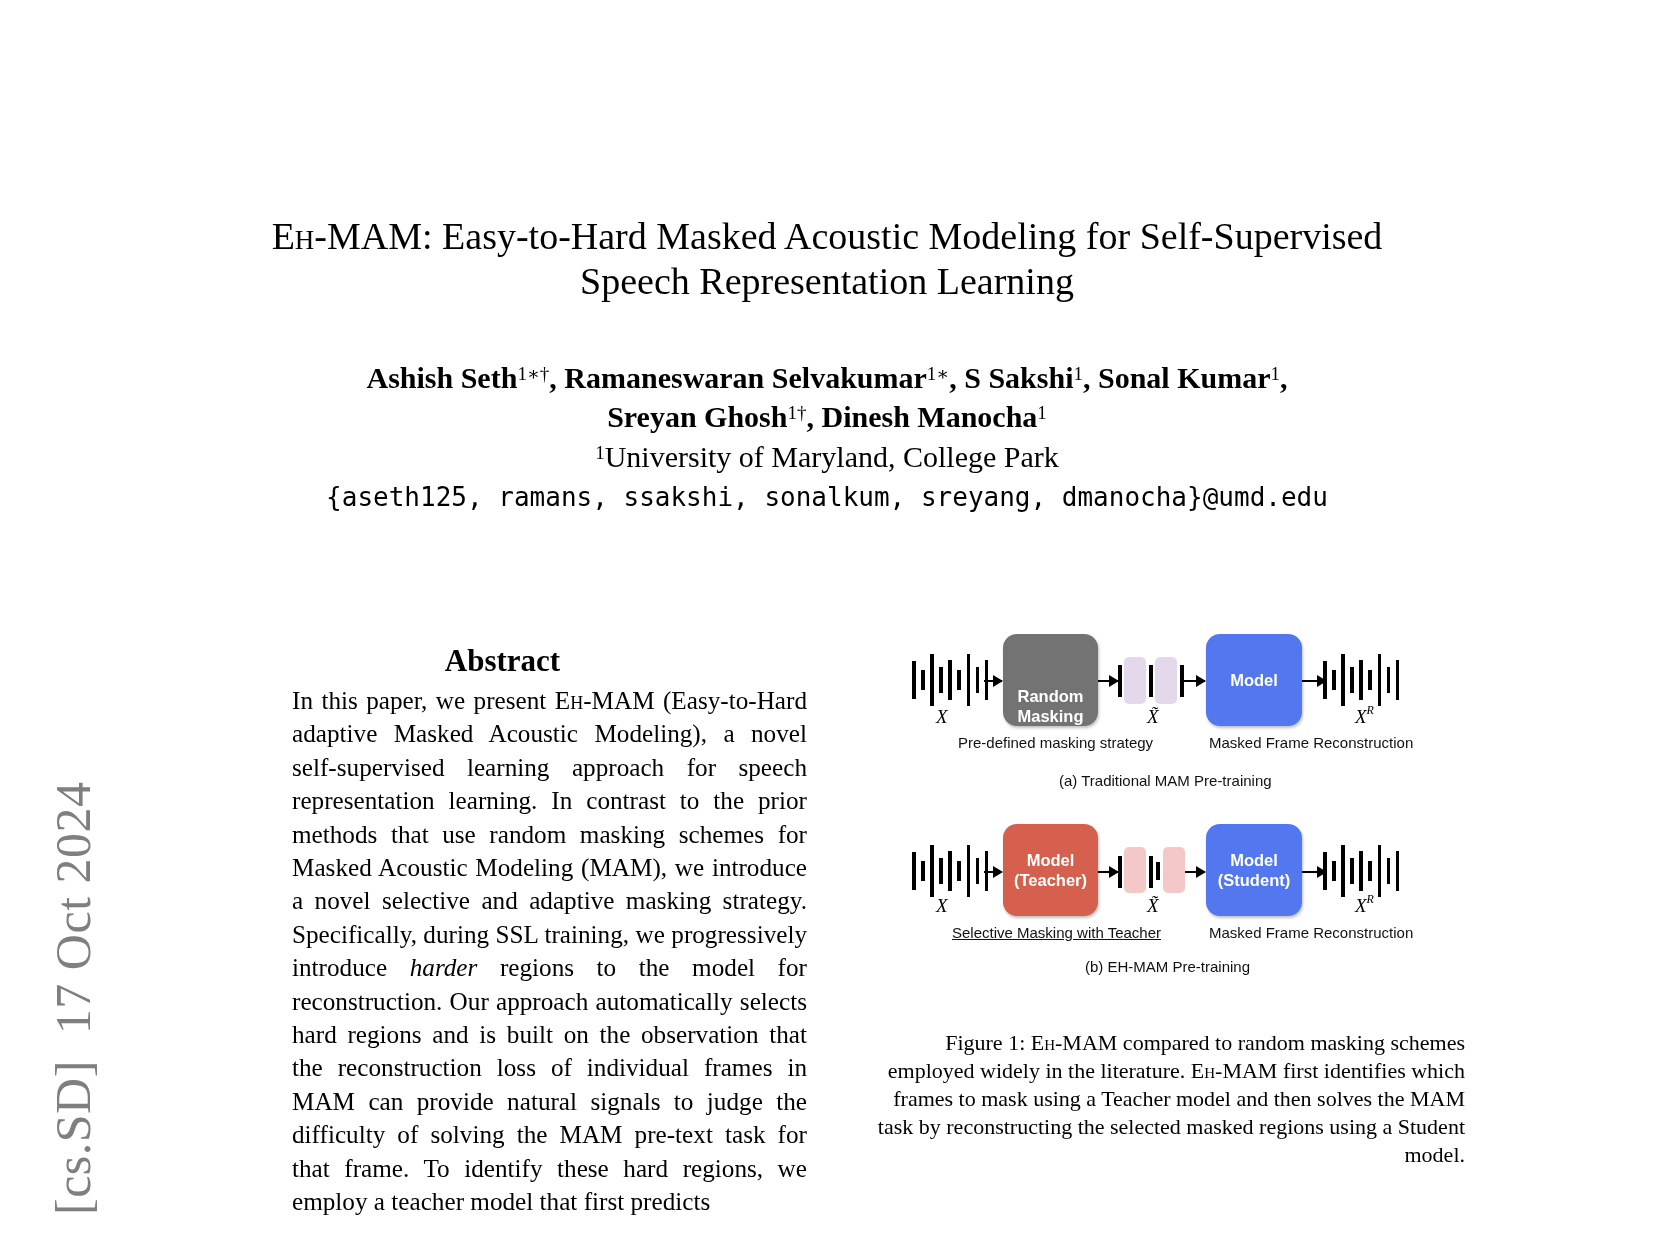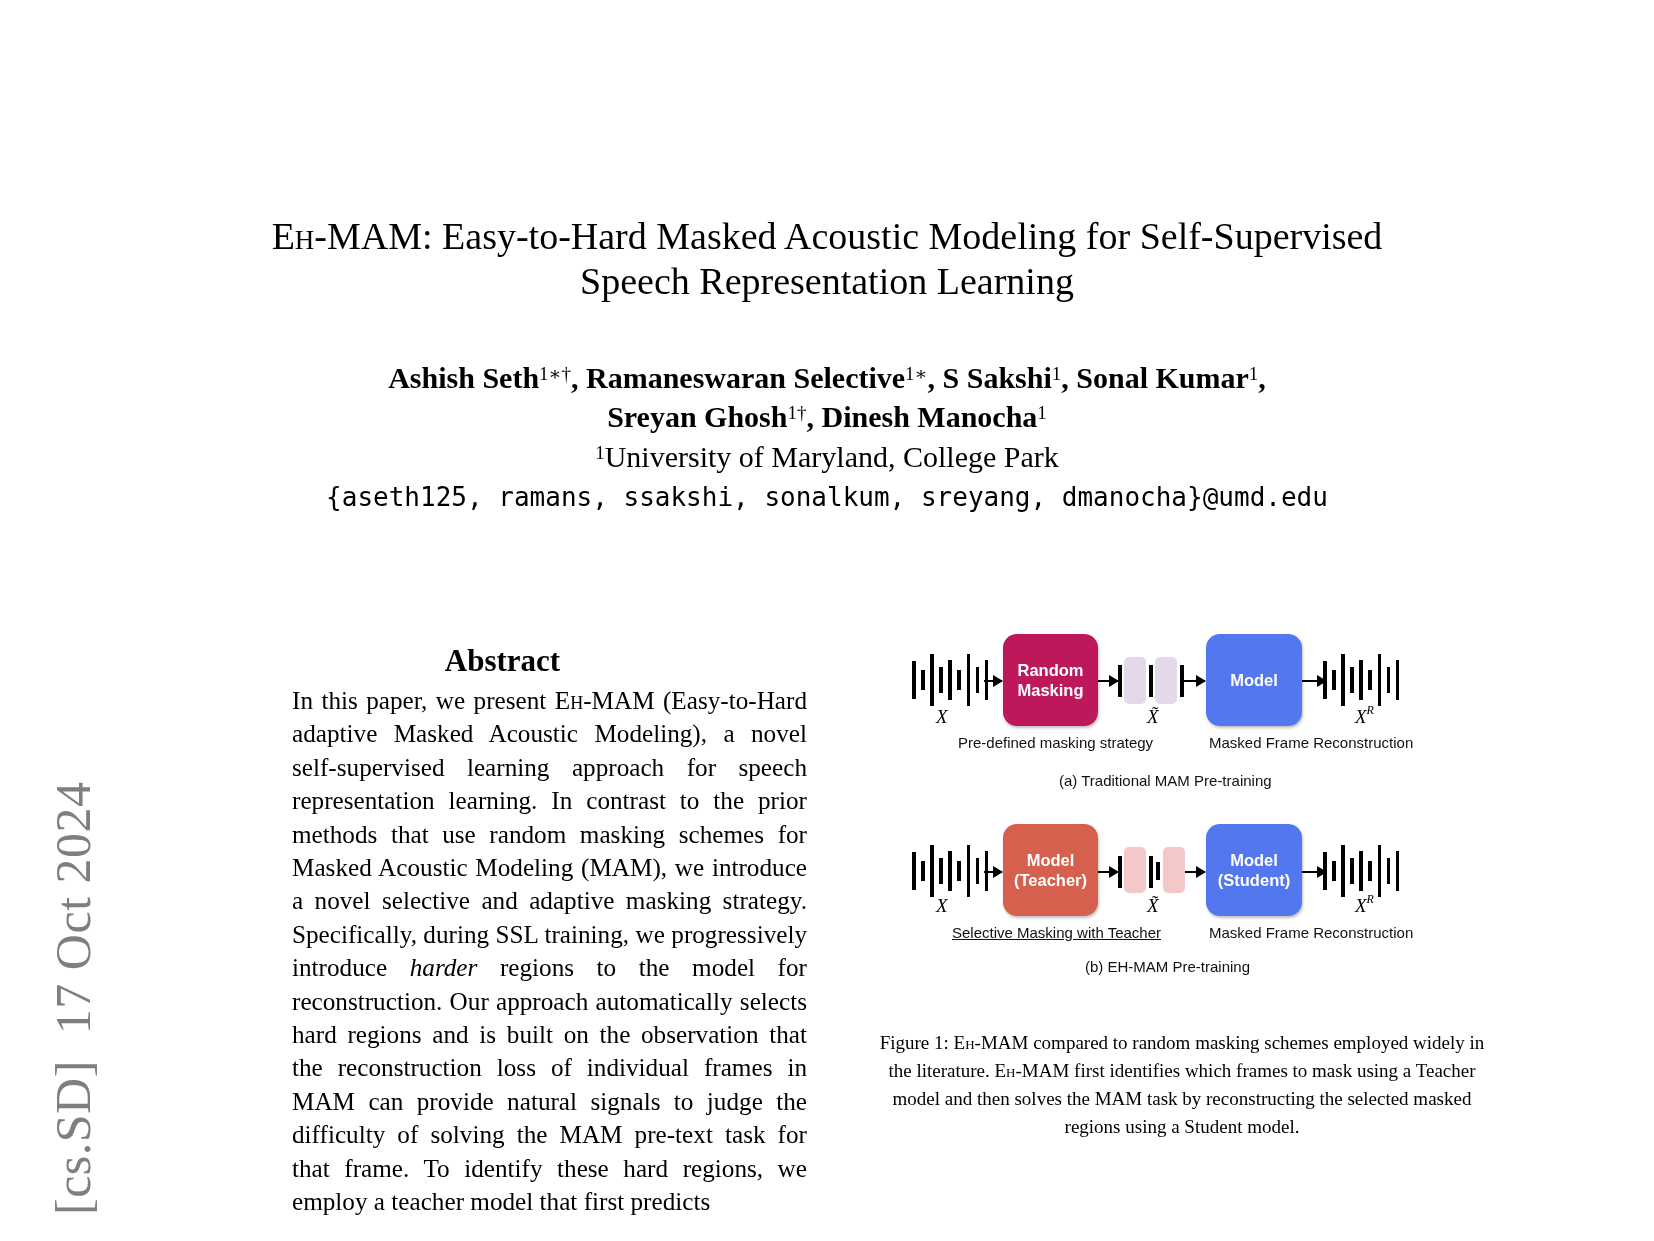--- a/index.html
+++ b/index.html
@@ -8,21 +8,21 @@
   .sc{font-variant:small-caps;}
   .title{left:0;width:1654px;text-align:center;font-weight:normal;font-size:38px;line-height:45px;}
   .authors{left:0;width:1654px;text-align:center;font-weight:bold;font-size:30px;line-height:38px;}
   .authors sup,.affil sup{font-weight:normal;font-size:19px;vertical-align:top;position:relative;top:-4px;}
   .affil{left:0;width:1654px;text-align:center;font-size:30px;line-height:38px;}
   .email{left:0;width:1654px;text-align:center;font-family:"DejaVu Sans Mono","Liberation Mono",monospace;font-size:26px;line-height:34px;}
   .abstract-head{left:245px;width:515px;text-align:center;font-weight:bold;font-size:31px;}
   .abstract-body{left:245px;width:515px;font-size:25.2px;line-height:33.4px;text-align:justify;}
   .abstract-body p{margin:0;}
   .side{left:44px;top:1215px;transform-origin:0 0;transform:rotate(-90deg);font-size:50px;color:#7f7f7f;white-space:pre;letter-spacing:0.5px;}
-  .caption{left:876px;width:612px;font-size:19px;line-height:28px;text-align:center;}
+  .caption{left:853px;width:612px;font-size:22px;line-height:28px;text-align:right;}
   
   .fig-box{position:absolute;border-radius:14px;color:#fff;font-family:"Liberation Sans","DejaVu Sans",sans-serif;font-weight:bold;font-size:16.5px;line-height:20px;text-align:center;display:flex;align-items:center;justify-content:center;box-shadow:1px 2px 3px rgba(0,0,0,0.25);}
   .fig-label{position:absolute;font-family:"Liberation Sans","DejaVu Sans",sans-serif;font-size:15px;color:#111;white-space:nowrap;}
   .math{position:absolute;font-family:"Liberation Serif","DejaVu Serif",serif;font-style:italic;font-size:19px;}
   .math sup{font-size:12px;vertical-align:top;position:relative;top:-3px;}
   .wave{position:absolute;height:60px;display:flex;align-items:center;}
   .wave span{display:block;width:3.5px;background:#000;margin-right:5.6px;}
   .mask-block{position:absolute;border-radius:5px;}
   .bar{position:absolute;width:3.5px;background:#000;}
   .arrow{position:absolute;height:2px;background:#000;}
@@ -30,21 +30,21 @@
 </style>
 </head>
 <body>
 
 <div class="abs side"><span>[cs.SD]</span>  <span>17 Oct 2024</span></div>
 
 <div class="abs title" style="top:214px;"><span class="sc">Eh</span><span>-MAM: Easy-to-Hard Masked Acoustic Modeling for Self-Supervised</span></div>
 <div class="abs title" style="top:259px;">Speech Representation Learning</div>
 
 <div class="abs authors" style="top:359px;">
-  <span>Ashish Seth</span><sup>1∗†</sup>, <span>Ramaneswaran Selective</span><sup>1∗</sup>, <span>S Sakshi</span><sup>1</sup>, <span>Sonal Kumar</span><sup>1</sup>,
+  <span>Ashish Seth</span><sup>1∗†</sup>, <span>Ramaneswaran Selvakumar</span><sup>1∗</sup>, <span>S Sakshi</span><sup>1</sup>, <span>Sonal Kumar</span><sup>1</sup>,
 </div>
 <div class="abs authors" style="top:398px;">
   <span>Sreyan Ghosh</span><sup>1†</sup>, <span>Dinesh Manocha</span><sup>1</sup>
 </div>
 <div class="abs affil" style="top:438px;"><sup>1</sup><span>University of Maryland, College Park</span></div>
 <div class="abs email" style="top:480px;">{aseth125, ramans, ssakshi, sonalkum, sreyang, dmanocha}@umd.edu</div>
 
 <div class="abs abstract-head" style="top:613px;margin-top:30px;">Abstract</div>
 <div class="abs abstract-body" style="top:684px;margin-left:47px;">
   <p><span>In this paper, we present </span><span class="sc">Eh</span><span>-MAM (Easy-to-Hard adaptive Masked Acoustic Modeling), a novel self-supervised learning approach for speech representation learning.  In contrast to the prior methods that use random masking schemes for Masked Acoustic Modeling (MAM), we introduce a novel selective and adaptive masking strategy.  Specifically, during SSL training, we progressively introduce </span><i>harder</i><span> regions to the model for reconstruction. Our approach automatically selects hard regions and is built on the observation that the reconstruction loss of individual frames in MAM can provide natural signals to judge the difficulty of solving the MAM pre-text task for that frame. To identify these hard regions, we employ a teacher model that first predicts</span></p>
@@ -58,21 +58,21 @@
         <span style="height:20px"></span>
         <span style="height:52px"></span>
         <span style="height:26px"></span>
         <span style="height:40px"></span>
         <span style="height:20px"></span>
         <span style="height:52px"></span>
         <span style="height:26px"></span>
         <span style="height:40px"></span>
     </div>
     <div class="arrow" style="left:984px;top:680px;width:18px;"></div>
-    <div class="fig-box" style="left: 1003px; top: 634px; width: 95px; height: 92px; background: #be185d;">
+    <div class="fig-box" style="left: 1003px; top: 634px; width: 95px; height: 92px; background: #737373; align-items: flex-end;">
         <span style="width:80px;">Random Masking</span>
       </div>
     <div class="arrow" style="left:1098px;top:680px;width:20px;"></div>
     <div class="bar" style="left:1118px;top:665px;height:32px;"></div>
     <div class="mask-block" style="left: 1124px; top: 657px; width: 22px; height: 47px; background: rgb(228, 217, 234);"></div>
     <div class="bar" style="left:1149px;top:665px;height:32px;"></div>
     <div class="mask-block" style="left: 1155px; top: 657px; width: 22px; height: 47px; background: rgb(228, 217, 234);"></div>
     <div class="bar" style="left:1180px;top:665px;height:32px;"></div>
     <div class="arrow" style="left:1183px;top:680px;width:22px;"></div>
     <div class="fig-box" style="left: 1206px; top: 634px; width: 96px; height: 92px; background: rgb(82, 119, 238);">Model</div>

